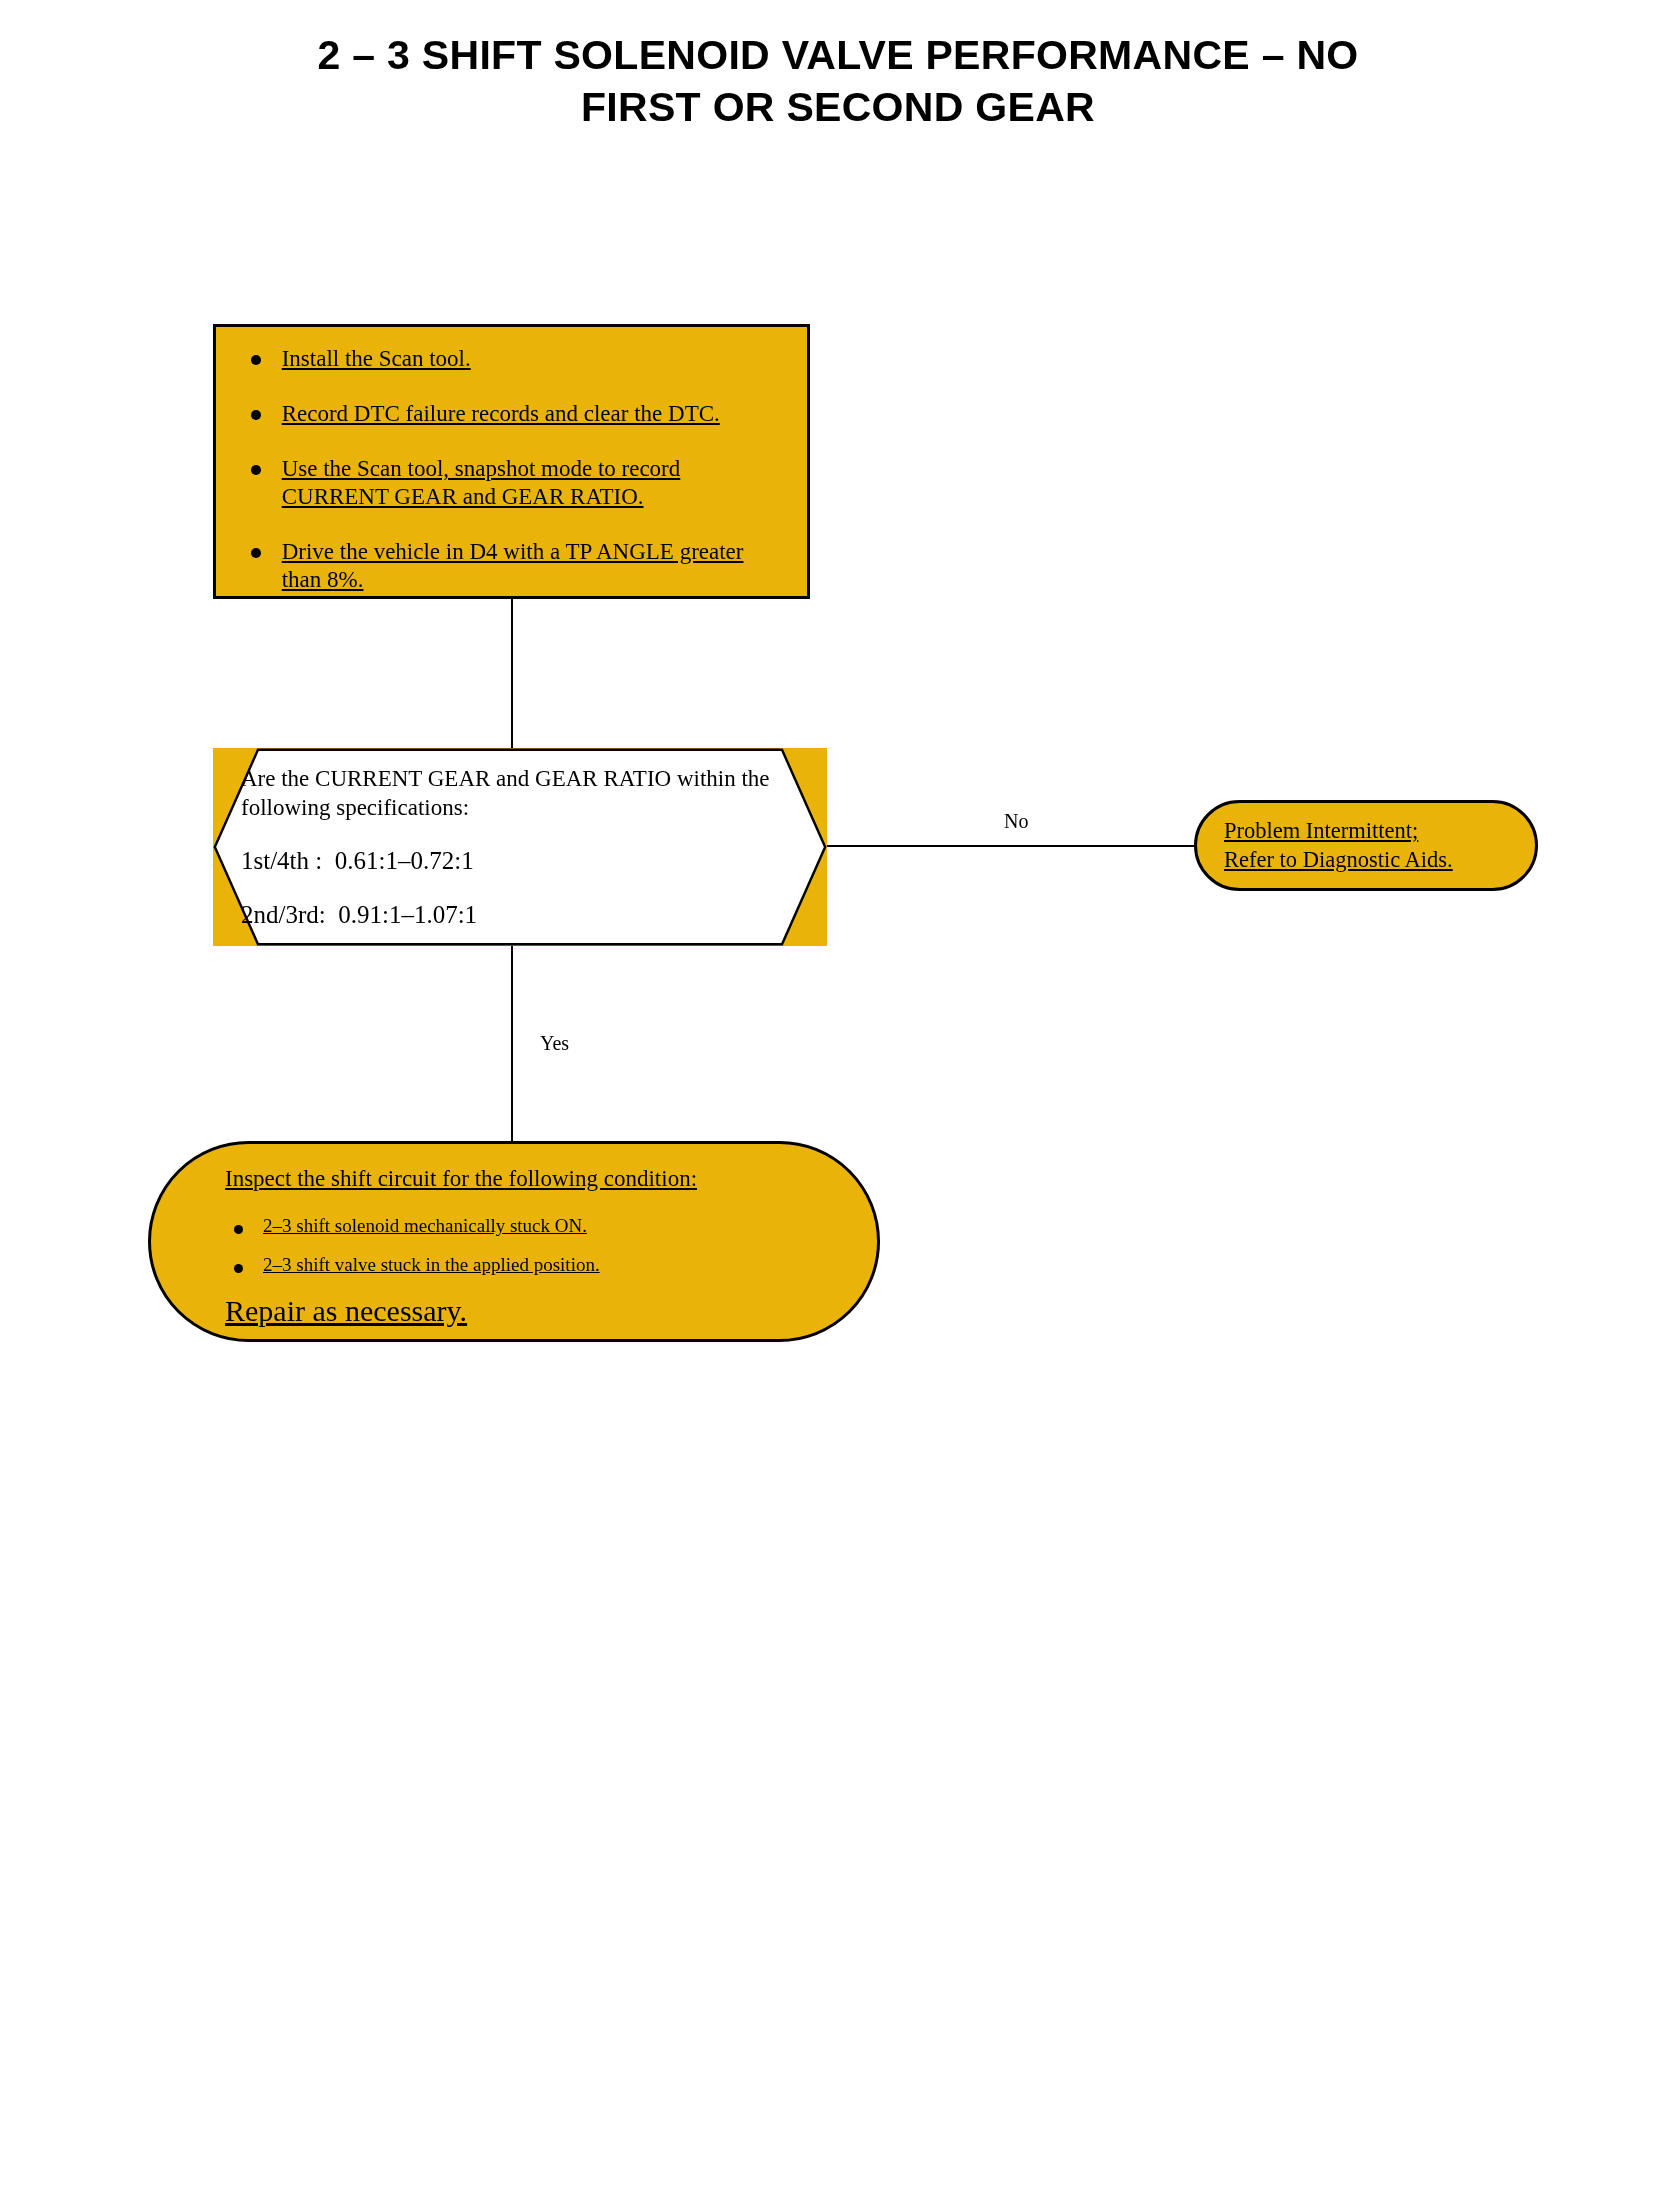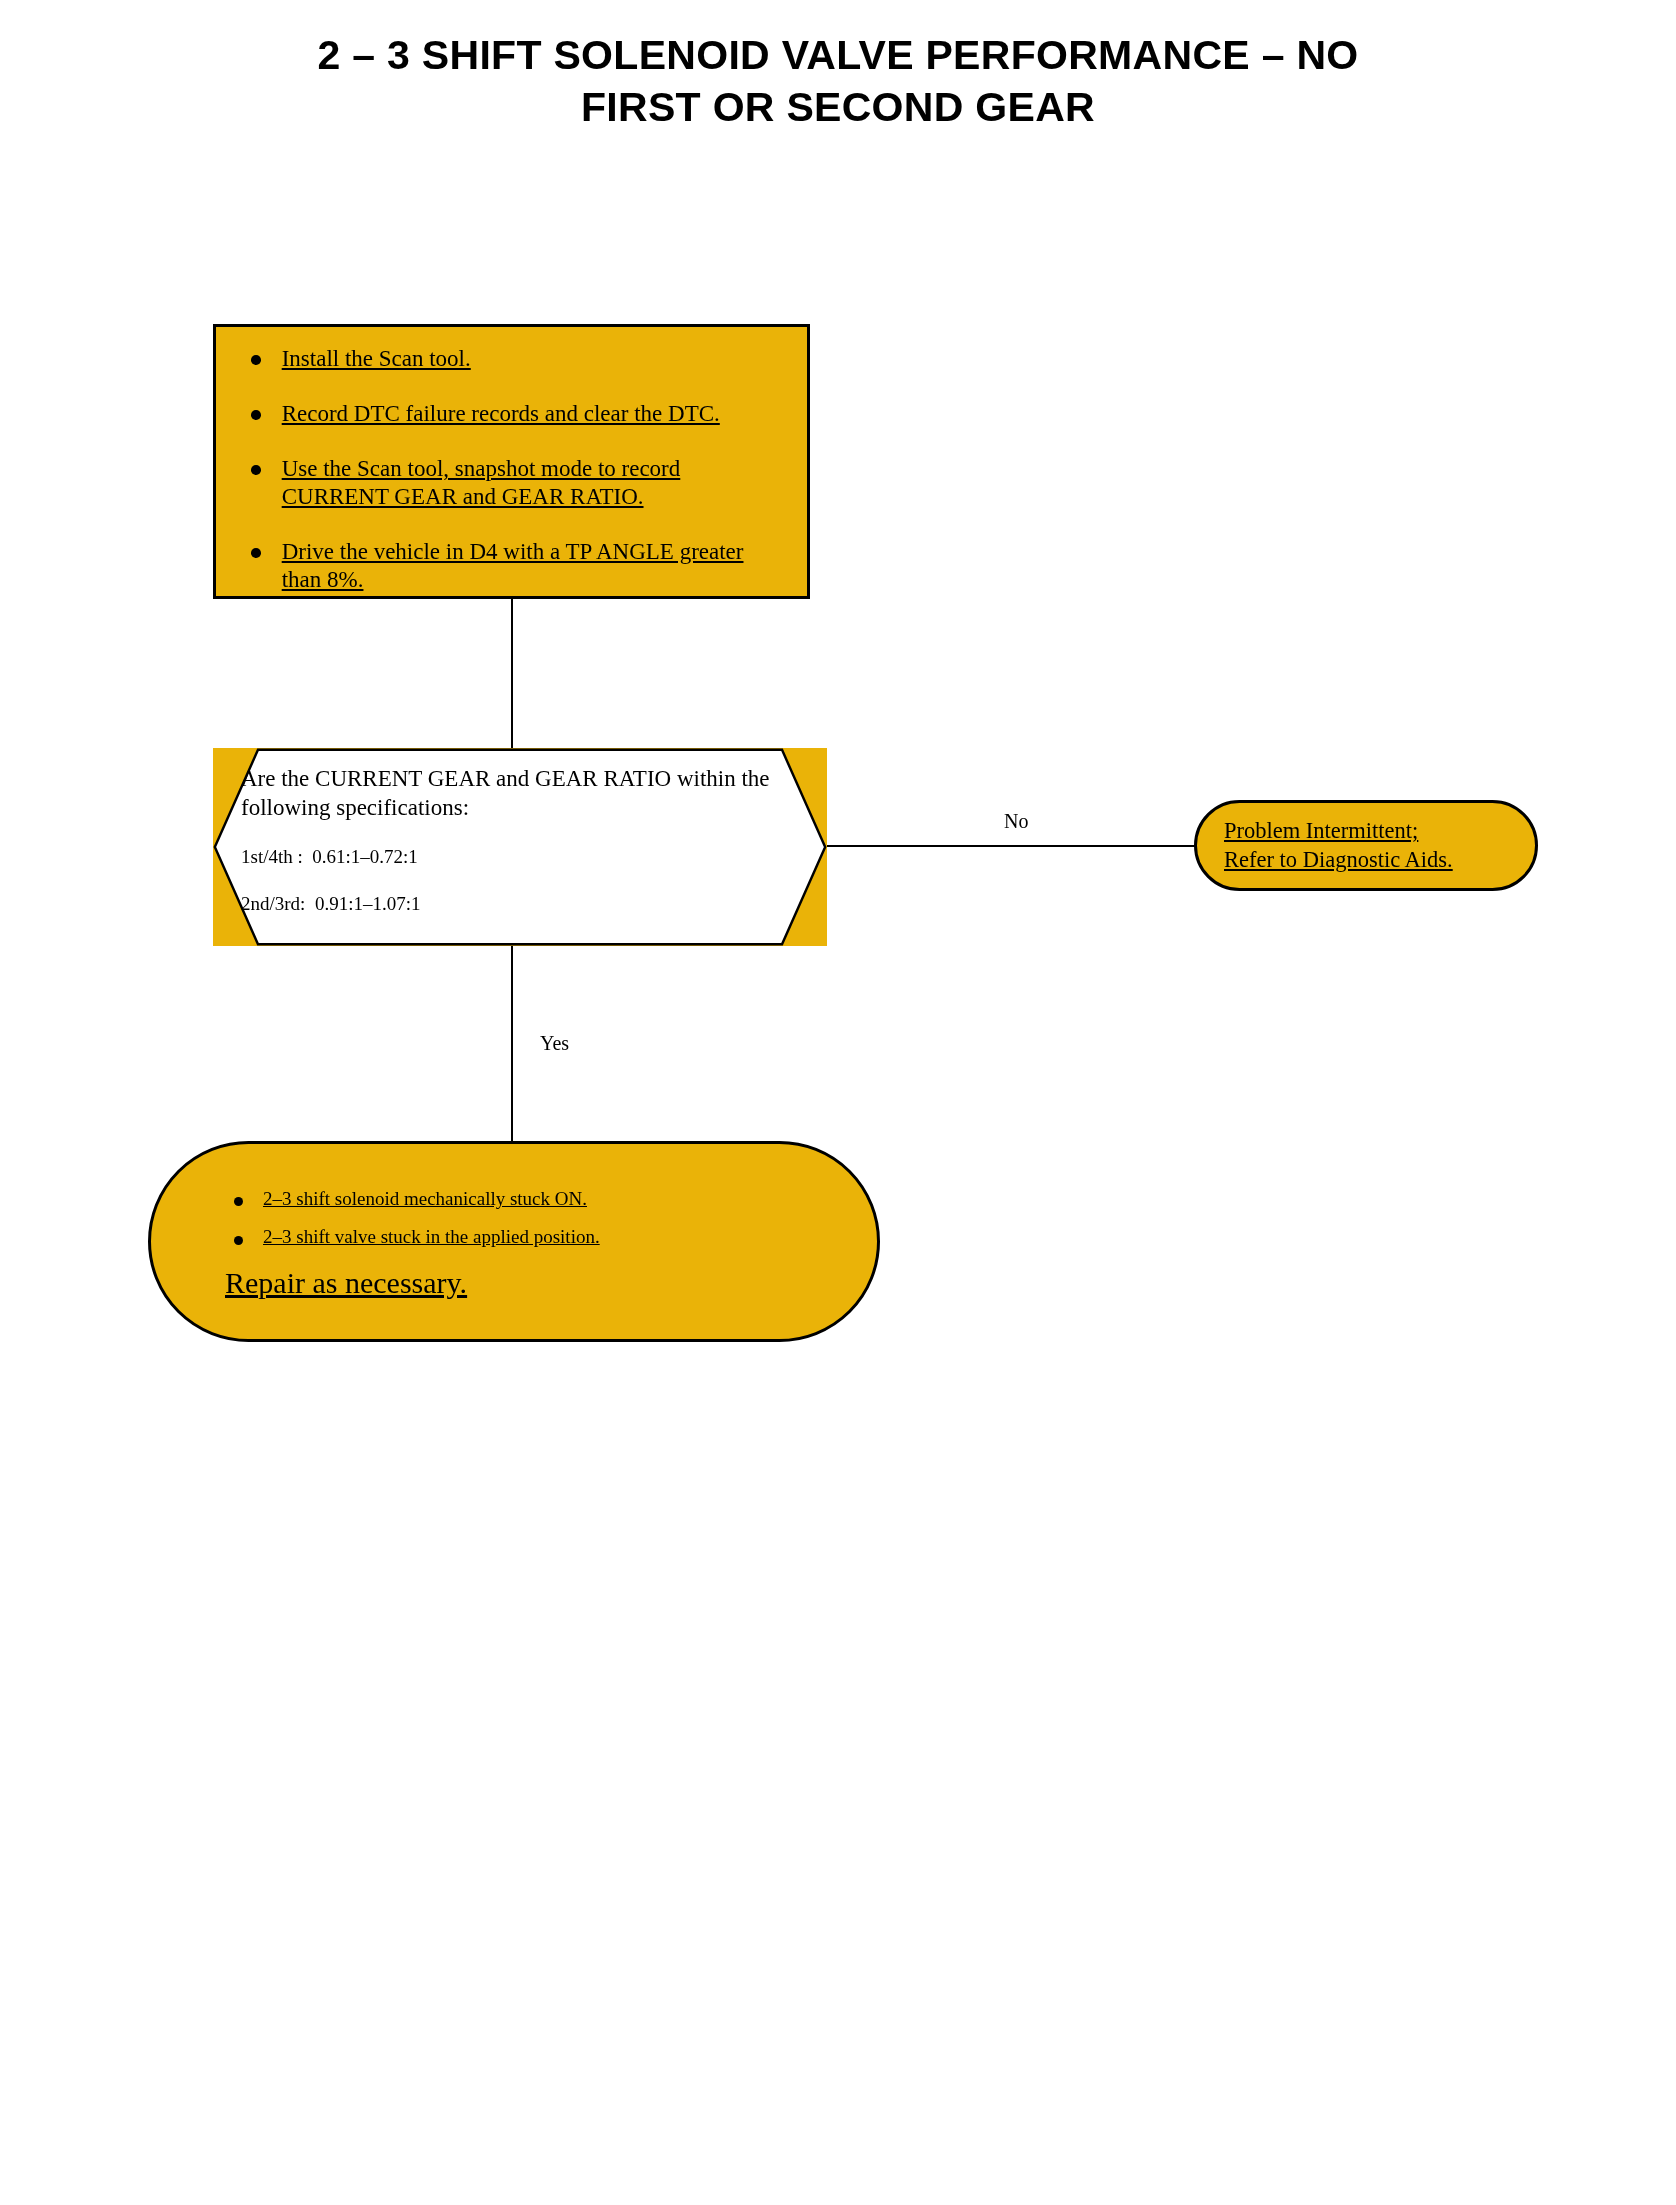--- a/index.html
+++ b/index.html
@@ -127,21 +127,21 @@
     position: absolute;
     left: 28px;
     top: 17px;
     width: 535px;
   }
   .hex-question {
     font-size: 23px;
     line-height: 1.24;
   }
   .hex-spec {
-    font-size: 19px;
+    font-size: 25px;
     line-height: 1.2;
     white-space: pre;
   }
   .hex-spec-1 { margin-top: 24px; }
   .hex-spec-2 { margin-top: 24px; }
 
   
   .pill-right {
     left: 1194px;
     top: 800px;
@@ -240,20 +240,21 @@
 
 <div class="node pill-right">
   <div class="pill-right-text">
     <div>Problem Intermittent;</div>
     <div>Refer to Diagnostic Aids.</div>
   </div>
 </div>
 
 <div class="node pill-bottom">
   <div class="pill-bottom-inner">
+    <div class="pb-head">Inspect the shift circuit for the following condition:</div>
     <ul class="pb-list">
       <li class="pb-item">2–3 shift solenoid mechanically stuck ON.</li>
       <li class="pb-item">2–3 shift valve stuck in the applied position.</li>
     </ul>
     <div class="pb-foot">Repair as necessary.</div>
   </div>
 </div>
 
 
 </body></html>

